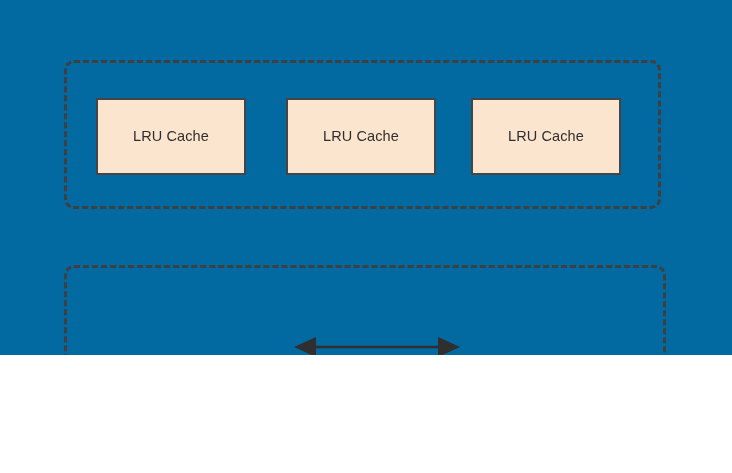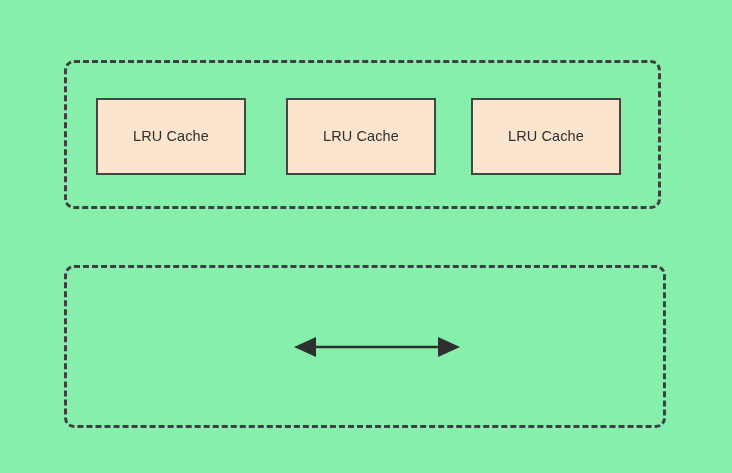--- a/index.html
+++ b/index.html
@@ -6,22 +6,22 @@
     margin: 0;
     padding: 0;
     background: #ffffff;
   }
   body {
     font-family: "Liberation Sans", "DejaVu Sans", sans-serif;
   }
   #canvas {
     position: relative;
     width: 732px;
-    height: 473px;
-    background: #86efac;
+    height: 355px;
+    background: #0369a1;
     overflow: hidden;
   }
 
   
   .group {
     position: absolute;
     box-sizing: border-box;
     border: 3px dashed #3f3f3f;
     border-radius: 10px;
     background: transparent;

